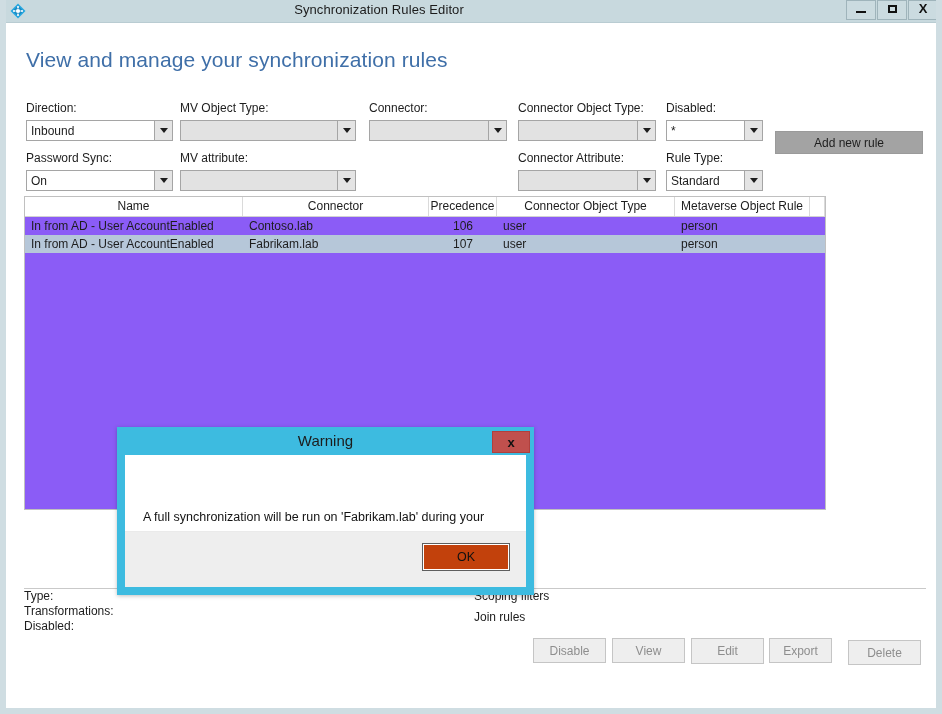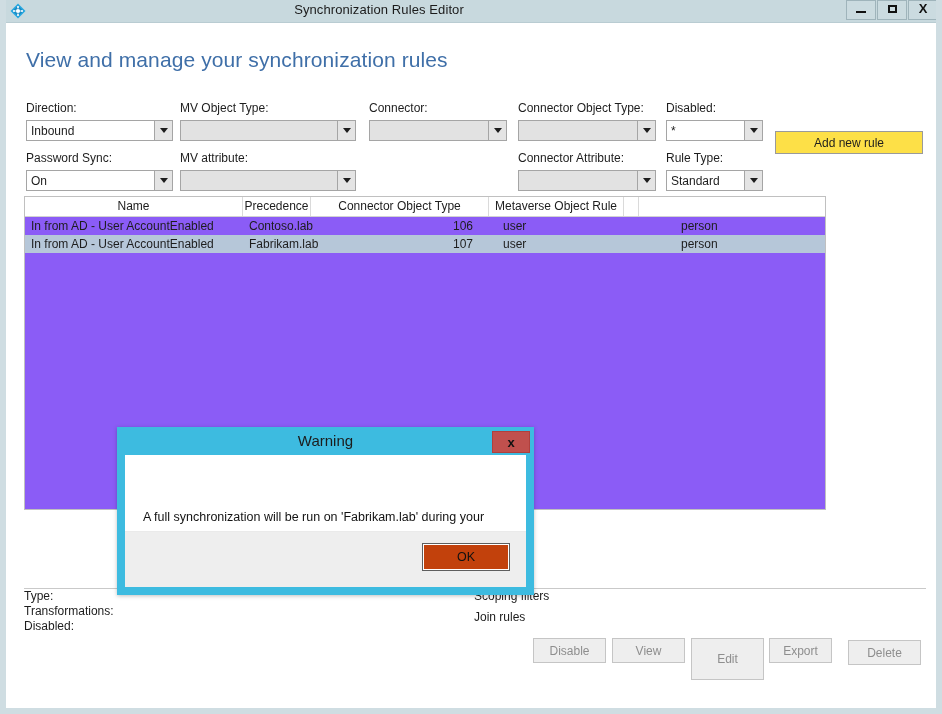--- a/index.html
+++ b/index.html
@@ -131,21 +131,21 @@
     width: 0; height: 0;
     border-left: 4px solid transparent;
     border-right: 4px solid transparent;
     border-top: 5px solid #1d1d1d;
   }
 
   .btn {
     position: absolute;
     box-sizing: border-box;
     border: 1px solid #9a9a9a;
-    background: #fde047;
+    background: #a3a3a3;
     font-size: 12px;
     color: #1d1d1d;
     display: flex;
     align-items: center;
     justify-content: center;
     text-align: center;
   }
   .btn.disabled { color: #8e8e8e; background: #eeeeee; border-color: #c5c5c5; }
 
   
@@ -381,20 +381,21 @@
   <div class="combo" style="left:660px; top:170px; width:97px;">
     <div class="combo-text">Standard</div>
     <div class="combo-arrow">
         <i></i>
       </div>
   </div>
 
   <div class="grid">
     <div class="grid-head">
       <div class="th c-name">Name</div>
+      <div class="th c-conn">Connector</div>
       <div class="th c-prec">Precedence</div>
       <div class="th c-cot">Connector Object Type</div>
       <div class="th c-mot">Metaverse Object Rule</div>
       <div class="th c-pad"></div>
     </div>
 
     <div class="grid-row">
       <div class="td c-name">In from AD - User AccountEnabled</div>
       <div class="td c-conn">Contoso.lab</div>
       <div class="td c-prec center">106</div>
@@ -413,21 +414,21 @@
 
   <div class="hr-sep"></div>
   <div class="detail-label" style="left:18px; top:589px;">Type:</div>
   <div class="detail-label" style="left:18px; top:604px;">Transformations:</div>
   <div class="detail-label" style="left:18px; top:619px;">Disabled:</div>
   <div class="detail-label" style="left:468px; top:589px;">Scoping filters</div>
   <div class="detail-label" style="left:468px; top:610px;">Join rules</div>
 
   <div class="btn disabled" style="left:527px; top:638px; width:73px; height:25px;">Disable</div>
   <div class="btn disabled" style="left:606px; top:638px; width:73px; height:25px;">View</div>
-  <div class="btn disabled" style="left:685px; top:638px; width:73px; height:42px;">Edit</div>
+  <div class="btn disabled" style="left:685px; top:638px; width:73px; height:26px;">Edit</div>
   <div class="btn disabled" style="left:763px; top:638px; width:63px; height:25px;">Export</div>
   <div class="btn disabled" style="left:842px; top:640px; width:73px; height:25px;">Delete</div>
 
   <div class="dlg">
     <div class="dlg-title">Warning</div>
     <div class="dlg-close">x</div>
     <div class="dlg-body">
       <div class="dlg-msg">A full synchronization will be run on 'Fabrikam.lab' during your next synchronization cycle.</div>
       <div class="dlg-footer">
         <div class="dlg-ok">OK</div>

